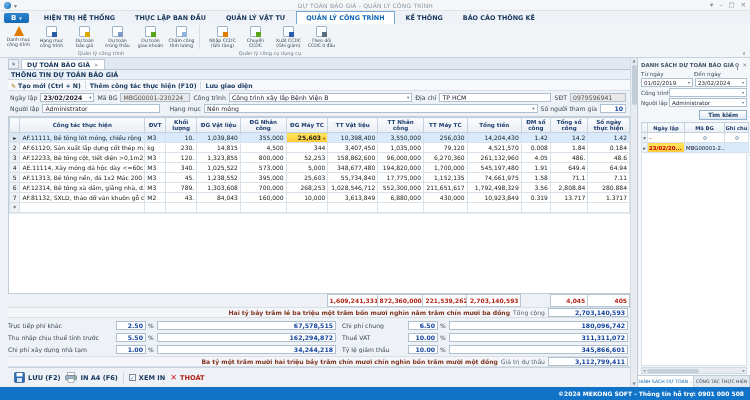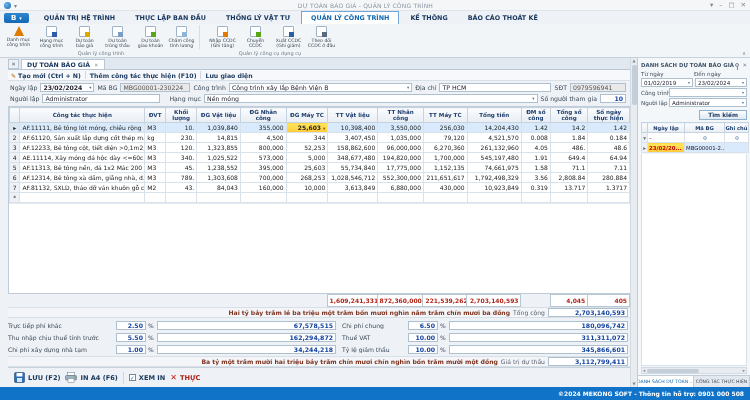--- a/index.html
+++ b/index.html
@@ -159,26 +159,26 @@
       <span>✕</span>
     </span>
   </div>
 
   <div class="menubar">
     <span class="logo-btn">
         <span>B</span>
         <span class="caret">▾</span>
       </span>
     <span class="mtabs">
-        <span class="mtab">QUẢN TRỊ HỆ TRÌNH</span>
+        <span class="mtab">HIỆN TRỊ HỆ THỐNG</span>
         <span class="mtab">THỰC LẬP BAN ĐẦU</span>
-        <span class="mtab">THỐNG LÝ VẬT TƯ</span>
+        <span class="mtab">QUẢN LÝ VẬT TƯ</span>
         <span class="mtab active">QUẢN LÝ CÔNG TRÌNH</span>
         <span class="mtab">KẾ THÔNG</span>
-        <span class="mtab">BÁO CÁO THOÁT KÊ</span>
+        <span class="mtab">BÁO CÁO THÔNG KÊ</span>
       </span>
   </div>
 
   <div class="ribbon">
     <div class="rb-row">
         <div class="rbtn">
           <span class="ric cone" style="--c: #e07b00;"></span>
           <span class="rlbl">Danh mục
 công trình</span>
         </div>
@@ -240,20 +240,21 @@
     <div class="detail">
 
       <div class="doctabs">
         <span class="dt-close">✕</span>
         <span class="doctab">
           <span>DỰ TOÁN BÁO GIÁ</span>
           <span class="x">✕</span>
         </span>
       </div>
 
+      <div class="info-hdr">THÔNG TIN DỰ TOÁN BÁO GIÁ</div>
 
       <div class="links">
         <span class="link">
             <span class="pen">✎</span>
             <span>Tạo mới (Ctrl + N)</span>
           </span>
         <span class="vsep"></span>
         <span class="link">
             <span>Thêm công tác thực hiện (F10)</span>
           </span>
@@ -575,21 +576,21 @@
             </svg>
           <span>IN A4 (F6)</span>
         </span>
         <span class="asep"></span>
         <span class="abtn">
           <span class="chk">✓</span>
           <span>XEM IN</span>
         </span>
         <span class="abtn exit">
           <span class="xico">✕</span>
-          <span>THỰC</span>
+          <span>THOÁT</span>
         </span>
       </div>
     </div>
 
     <div class="vscroll">
       <span class="arr">▲</span>
       <span class="thumb"></span>
       <span class="sp"></span>
       <span class="arr">▼</span>
     </div>

